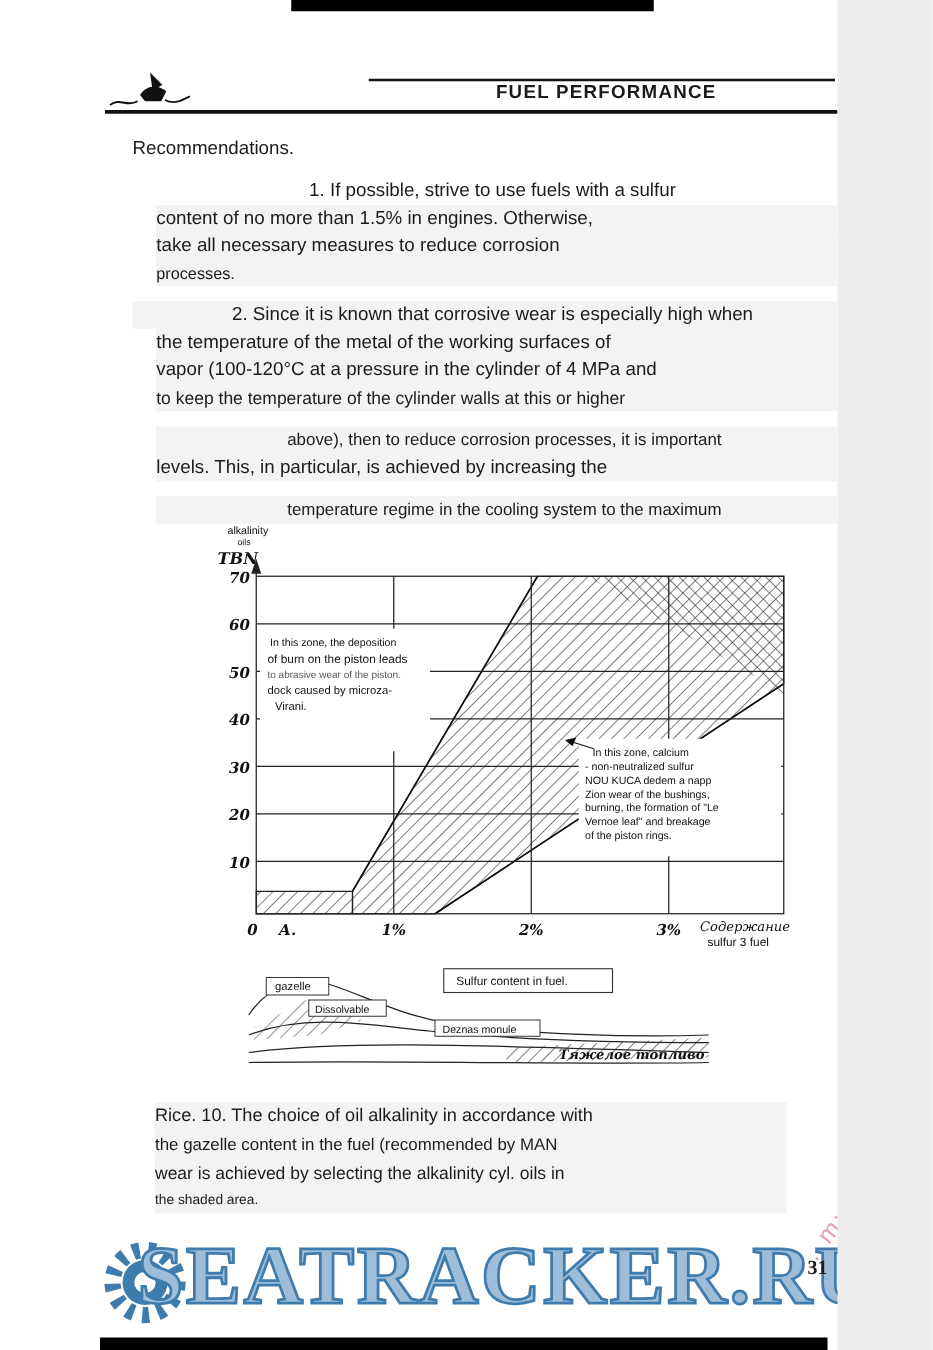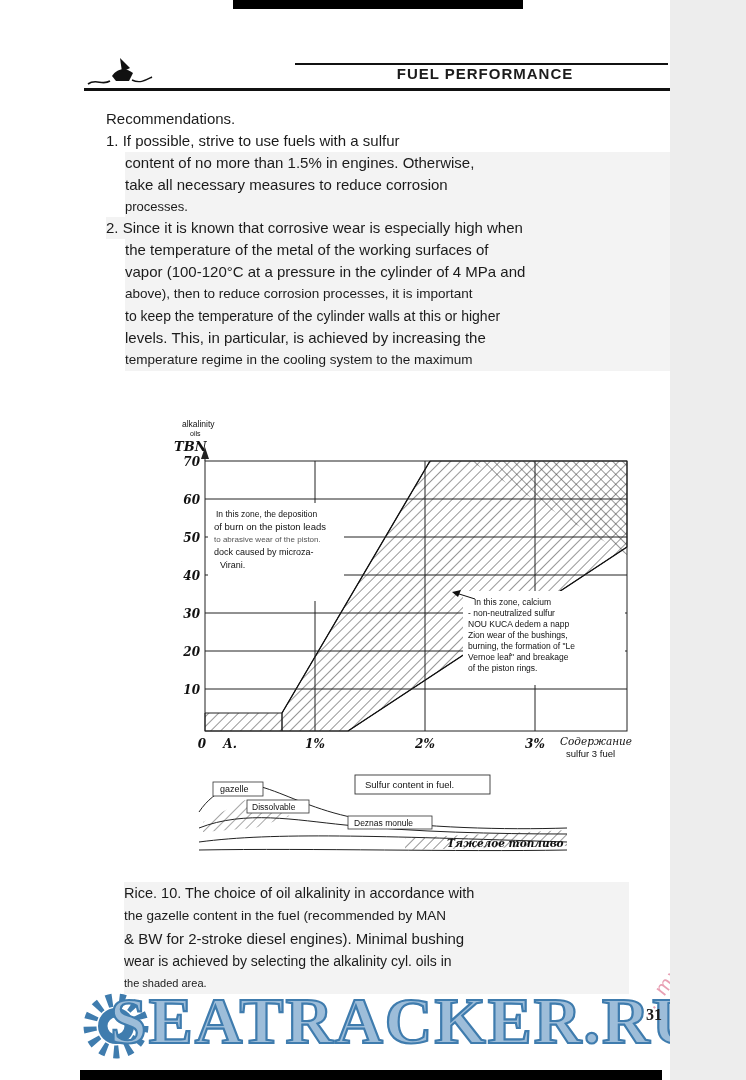--- a/index.html
+++ b/index.html
@@ -9,21 +9,21 @@
   .hdr-title{position:absolute;left:300px;top:65px;width:370px;text-align:center;
              font-size:15px;font-weight:600;letter-spacing:1px;}
   .rule{position:absolute;background:#111;}
   .textblock{position:absolute;left:106px;top:108px;width:576px;font-size:15px;line-height:22px;}
   .textblock .line{display:block;}
   .ind{margin-left:19px;}
   .sm13{font-size:13px;line-height:21px;}
   .sm135{font-size:13.5px;line-height:22px;}
   .sm14{font-size:14px;line-height:22px;}
   .shade{background:#f3f3f3;}
-  .gap2{margin-top:0;}
+  .gap2{margin-top:12px;text-align:center;}
   .caption{position:absolute;left:124px;top:882px;width:505px;line-height:23px;}
   .caption .line{display:block;}
   .cap0{font-size:14.5px;}
   .cap1{font-size:13.5px;line-height:22px;}
   .cap2{font-size:15px;}
   .cap3{font-size:14px;}
   .cap4{font-size:11px;line-height:21px;}
   .chart-svg{position:absolute;left:130px;top:415px;}
   .lower-svg{position:absolute;left:195px;top:770px;}
   .doodle-svg{position:absolute;left:84px;top:50px;}
@@ -58,22 +58,22 @@
 
   <div class="textblock">
     <span class="line">Recommendations.</span>
     <span class="line gap2">1. If possible, strive to use fuels with a sulfur</span>
     <span class="line ind shade">content of no more than 1.5% in engines. Otherwise,</span>
     <span class="line ind shade">take all necessary measures to reduce corrosion</span>
     <span class="line ind sm13 shade">processes.</span>
     <span class="line gap2 shade">2. Since it is known that corrosive wear is especially high when</span>
     <span class="line ind shade">the temperature of the metal of the working surfaces of</span>
     <span class="line ind shade">vapor (100-120°C at a pressure in the cylinder of 4 MPa and</span>
+    <span class="line ind sm14 shade">to keep the temperature of the cylinder walls at this or higher</span>
     <span class="line ind sm135 shade gap2">above), then to reduce corrosion processes, it is important</span>
-    <span class="line ind sm14 shade">to keep the temperature of the cylinder walls at this or higher</span>
     <span class="line ind shade">levels. This, in particular, is achieved by increasing the</span>
     <span class="line ind sm135 shade gap2">temperature regime in the cooling system to the maximum</span>
   </div>
 
   <svg class="chart-svg" width="520" height="352" viewBox="0 0 520 352">
     <defs>
       <pattern id="h1" width="7" height="7" patternUnits="userSpaceOnUse" patternTransform="rotate(45)">
         <line x1="0" y1="0" x2="0" y2="7" stroke="#2f2f2f" stroke-width="1"></line>
       </pattern>
       <pattern id="h2" width="7" height="7" patternUnits="userSpaceOnUse" patternTransform="rotate(-45)">
@@ -177,21 +177,20 @@
       <rect x="153" y="46" width="84" height="13" fill="#fff" stroke="#333" stroke-width="0.8"></rect>
       <text x="159" y="56" font-size="8.5">Deznas monule</text>
 
       <text x="252" y="77" font-size="10.5" font-style="italic" font-weight="bold" font-family="DejaVu Serif,serif">Тяжелое топливо</text>
     </g>
   </svg>
 
   <div class="caption">
     <span class="line cap0 shade">Rice. 10. The choice of oil alkalinity in accordance with</span>
     <span class="line cap1 shade">the gazelle content in the fuel (recommended by MAN</span>
-    <span class="line cap2 shade">&amp; BW for 2-stroke diesel engines). Minimal bushing</span>
     <span class="line cap3 shade">wear is achieved by selecting the alkalinity cyl. oils in</span>
     <span class="line cap4 shade">the shaded area.</span>
   </div>
 
   <div class="wm-diag">...mypsik</div>
 
   <svg class="wm-sun" width="80" height="80" viewBox="0 0 80 80">
     <circle cx="40" cy="40" r="26" fill="none" stroke="#3f7cae" stroke-width="13" stroke-dasharray="5.5 7"></circle>
     <circle cx="40" cy="40" r="18" fill="#3f7cae"></circle>
     <circle cx="40" cy="40" r="8.5" fill="#ffffff"></circle>

